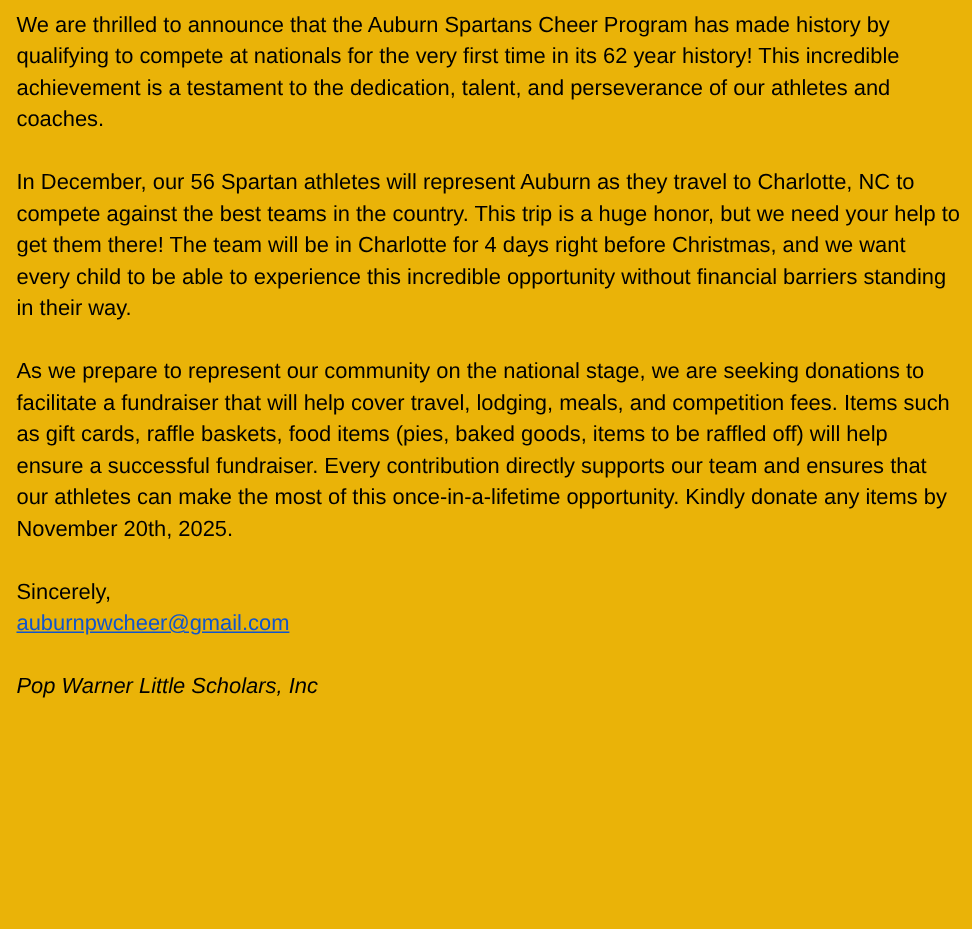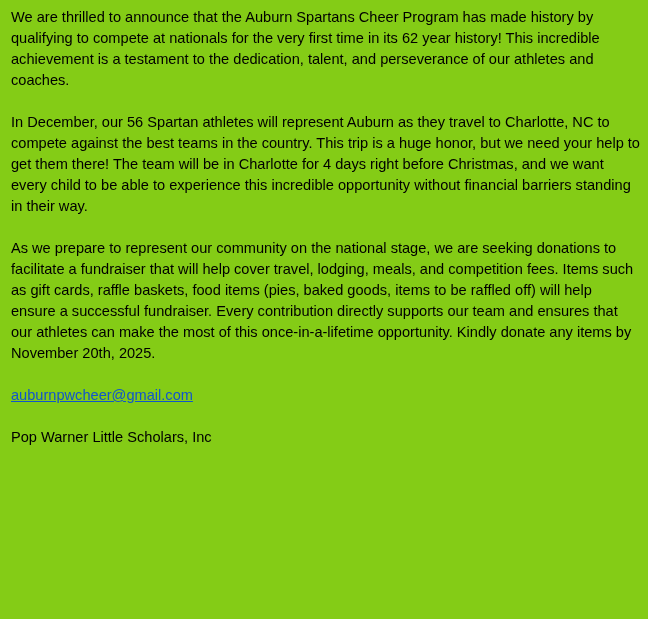--- a/index.html
+++ b/index.html
@@ -4,21 +4,21 @@
 <style>
   html, body {
     margin: 0;
     padding: 0;
     background: #ffffff;
   }
   .page {
     width: 648px;
     height: 619px;
     box-sizing: border-box;
-    background: #84cc16;
+    background: #eab308;
     padding: 7px 8px 0 11px;
     font-family: "Liberation Sans", "DejaVu Sans", sans-serif;
     font-size: 14.6px;
     line-height: 21px;
     color: #000000;
     overflow: hidden;
   }
   .para {
     margin: 0 0 21px 0;
     max-width: 632px;
@@ -29,36 +29,38 @@
   .sig-block {
     margin: 0 0 21px 0;
   }
   .email-link {
     color: #1155cc;
     text-decoration: underline;
     cursor: pointer;
     text-align: center;
   }
   .org-block {
+    font-style: italic;
     margin: 0;
   }
 </style>
 </head>
 <body>
 
 <div class="page">
 
   <p class="para">We are thrilled to announce that the Auburn Spartans Cheer Program has made history by qualifying to compete at nationals for the very first time in its 62 year history! This incredible achievement is a testament to the dedication, talent, and perseverance of our athletes and coaches.</p>
 
   <p class="para">In December, our 56 Spartan athletes will represent Auburn as they travel to Charlotte, NC to compete against the best teams in the country. This trip is a huge honor, but we need your help to get them there! The team will be in Charlotte for 4 days right before Christmas, and we want every child to be able to experience this incredible opportunity without financial barriers standing in their way.</p>
 
   <p class="para">As we prepare to represent our community on the national stage, we are seeking donations to facilitate a fundraiser that will help cover travel, lodging, meals, and competition fees. Items such as gift cards, raffle baskets, food items (pies, baked goods, items to be raffled off) will help ensure a successful fundraiser. Every contribution directly supports our team and ensures that our athletes can make the most of this once-in-a-lifetime opportunity. Kindly donate any items by November 20th, 2025.</p>
 
 
   <div class="sig-block">
+    <div class="sig-line">Sincerely,</div>
     <div class="sig-line">
       <a class="email-link">auburnpwcheer@gmail.com</a>
     </div>
   </div>
 
   <div class="org-block">
     <div class="sig-line">Pop Warner Little Scholars, Inc</div>
   </div>
 
 </div>

